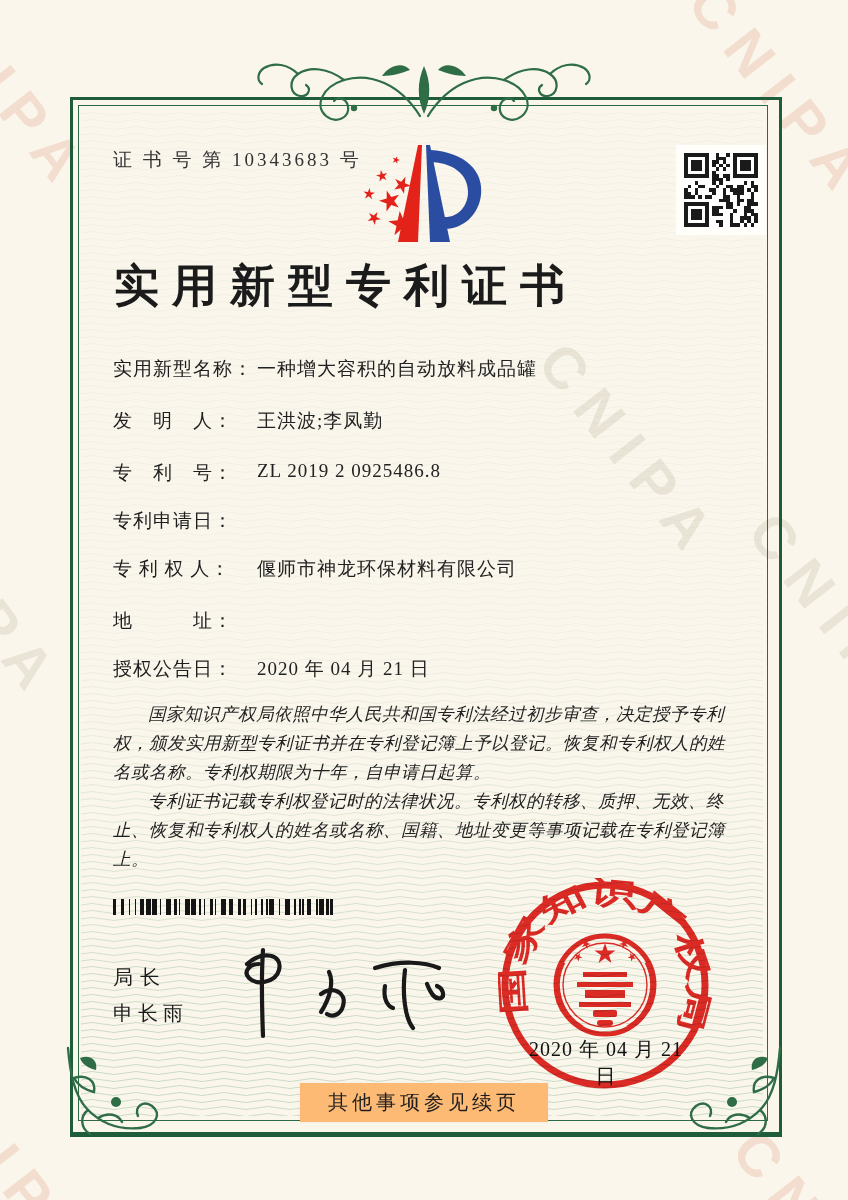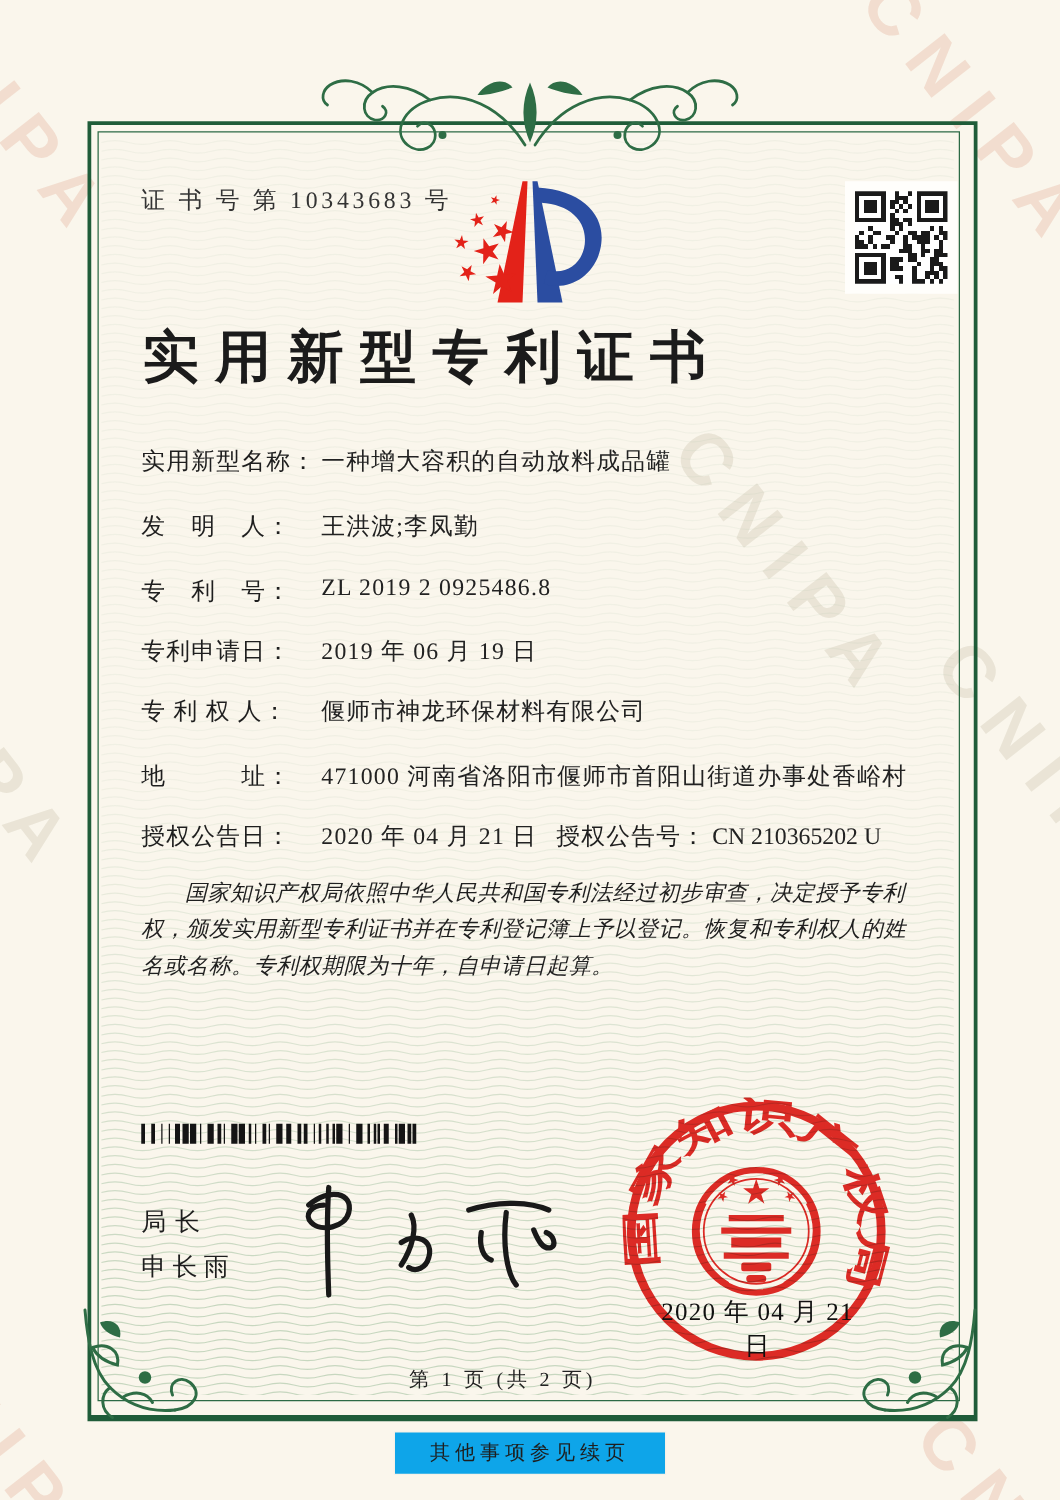--- a/index.html
+++ b/index.html
@@ -39,22 +39,22 @@
   #barcode{left:113px;top:899px;height:16px;z-index:4;font-size:0;}
   #barcode span{display:inline-block;height:16px;vertical-align:top;}
   .officer-title{left:113px;top:964px;font-size:20px;letter-spacing:7px;color:#1d1d1d;z-index:4;}
   .officer-name{left:113px;top:1000px;font-size:20px;letter-spacing:5px;color:#1d1d1d;z-index:4;}
   #signature{left:233px;top:938px;z-index:5;}
   #seal{left:498px;top:878px;z-index:5;mix-blend-mode:multiply;opacity:0.95;}
   .seal-date{left:516px;top:1036px;width:180px;text-align:center;font-size:20px;color:#101010;
              letter-spacing:1px;z-index:6;}
   .page-info{left:0;top:1094px;width:804px;text-align:center;font-size:16px;letter-spacing:3px;
              color:#222;z-index:4;}
-  .cont-note{left:50%;transform:translateX(-50%);top:1146px;background:#0ea5e9;
-             padding:6px 28px;font-size:16px;letter-spacing:4px;color:#1e1e1e;z-index:4;
+  .cont-note{left:50%;transform:translateX(-50%);top:1083px;background:#fdba74;
+             padding:6px 28px;font-size:20px;letter-spacing:4px;color:#1e1e1e;z-index:4;
              box-shadow:0 0 0 1px rgba(0,0,0,0.02);}
 </style>
 </head>
 <body>
 
 <svg id="waves" class="abs" width="682" height="1008">
     <path d="M0 6 q 11 -3 22 0 t 22 0 t 22 0 t 22 0 t 22 0 t 22 0 t 22 0 t 22 0 t 22 0 t 22 0 t 22 0 t 22 0 t 22 0 t 22 0 t 22 0 t 22 0 t 22 0 t 22 0 t 22 0 t 22 0 t 22 0 t 22 0 t 22 0 t 22 0 t 22 0 t 22 0 t 22 0 t 22 0 t 22 0 t 22 0 t 22 0 t 22 0" fill="none" stroke="#9dbd9b" stroke-width="0.9" opacity="0.100"></path>
     <path d="M0 13 q 11 -3 22 0 t 22 0 t 22 0 t 22 0 t 22 0 t 22 0 t 22 0 t 22 0 t 22 0 t 22 0 t 22 0 t 22 0 t 22 0 t 22 0 t 22 0 t 22 0 t 22 0 t 22 0 t 22 0 t 22 0 t 22 0 t 22 0 t 22 0 t 22 0 t 22 0 t 22 0 t 22 0 t 22 0 t 22 0 t 22 0 t 22 0 t 22 0" fill="none" stroke="#9dbd9b" stroke-width="0.9" opacity="0.100"></path>
     <path d="M0 20 q 11 -3 22 0 t 22 0 t 22 0 t 22 0 t 22 0 t 22 0 t 22 0 t 22 0 t 22 0 t 22 0 t 22 0 t 22 0 t 22 0 t 22 0 t 22 0 t 22 0 t 22 0 t 22 0 t 22 0 t 22 0 t 22 0 t 22 0 t 22 0 t 22 0 t 22 0 t 22 0 t 22 0 t 22 0 t 22 0 t 22 0 t 22 0 t 22 0" fill="none" stroke="#9dbd9b" stroke-width="0.9" opacity="0.100"></path>
     <path d="M0 27 q 11 -3 22 0 t 22 0 t 22 0 t 22 0 t 22 0 t 22 0 t 22 0 t 22 0 t 22 0 t 22 0 t 22 0 t 22 0 t 22 0 t 22 0 t 22 0 t 22 0 t 22 0 t 22 0 t 22 0 t 22 0 t 22 0 t 22 0 t 22 0 t 22 0 t 22 0 t 22 0 t 22 0 t 22 0 t 22 0 t 22 0 t 22 0 t 22 0" fill="none" stroke="#9dbd9b" stroke-width="0.9" opacity="0.100"></path>
@@ -414,41 +414,36 @@
 <div class="abs field-row" style="top:408px">
   <span class="flabel">发　明　人：</span>
   <span class="fvalue">王洪波;李凤勤</span>
 </div>
 <div class="abs field-row" style="top:460px">
   <span class="flabel">专　利　号：</span>
   <span class="fvalue">ZL 2019 2 0925486.8</span>
 </div>
 <div class="abs field-row" style="top:508px">
   <span class="flabel">专利申请日：</span>
-  <span class="fvalue">2019 年 06 月 19 日</span>
 </div>
 <div class="abs field-row" style="top:556px">
   <span class="flabel">专 利 权 人：</span>
   <span class="fvalue">偃师市神龙环保材料有限公司</span>
 </div>
 <div class="abs field-row" style="top:608px">
   <span class="flabel">地　　　址：</span>
-  <span class="fvalue">471000 河南省洛阳市偃师市首阳山街道办事处香峪村</span>
 </div>
 <div class="abs field-row" style="top:656px">
   <span class="flabel">授权公告日：</span>
   <span class="fvalue">2020 年 04 月 21 日</span>
-  <span class="pair2">
-    <span class="flabel">授权公告号：</span>
-    <span>CN 210365202 U</span>
-  </span>
 </div>
 
 <div class="abs body-text">
   <p>国家知识产权局依照中华人民共和国专利法经过初步审查，决定授予专利权，颁发实用新型专利证书并在专利登记簿上予以登记。恢复和专利权人的姓名或名称。专利权期限为十年，自申请日起算。</p>
+  <p>专利证书记载专利权登记时的法律状况。专利权的转移、质押、无效、终止、恢复和专利权人的姓名或名称、国籍、地址变更等事项记载在专利登记簿上。</p>
 </div>
 
 <div id="barcode" class="abs"><span style="width: 3.12676px; background: rgb(20, 20, 20);"></span><span style="width: 4.69014px; background: transparent;"></span><span style="width: 3.12676px; background: rgb(20, 20, 20);"></span><span style="width: 4.69014px; background: transparent;"></span><span style="width: 1.56338px; background: rgb(20, 20, 20);"></span><span style="width: 4.69014px; background: transparent;"></span><span style="width: 1.56338px; background: rgb(20, 20, 20);"></span><span style="width: 3.12676px; background: transparent;"></span><span style="width: 4.69014px; background: rgb(20, 20, 20);"></span><span style="width: 1.56338px; background: transparent;"></span><span style="width: 4.69014px; background: rgb(20, 20, 20);"></span><span style="width: 1.56338px; background: transparent;"></span><span style="width: 4.69014px; background: rgb(20, 20, 20);"></span><span style="width: 3.12676px; background: transparent;"></span><span style="width: 1.56338px; background: rgb(20, 20, 20);"></span><span style="width: 4.69014px; background: transparent;"></span><span style="width: 4.69014px; background: rgb(20, 20, 20);"></span><span style="width: 3.12676px; background: transparent;"></span><span style="width: 3.12676px; background: rgb(20, 20, 20);"></span><span style="width: 1.56338px; background: transparent;"></span><span style="width: 1.56338px; background: rgb(20, 20, 20);"></span><span style="width: 4.69014px; background: transparent;"></span><span style="width: 4.69014px; background: rgb(20, 20, 20);"></span><span style="width: 1.56338px; background: transparent;"></span><span style="width: 4.69014px; background: rgb(20, 20, 20);"></span><span style="width: 3.12676px; background: transparent;"></span><span style="width: 1.56338px; background: rgb(20, 20, 20);"></span><span style="width: 3.12676px; background: transparent;"></span><span style="width: 1.56338px; background: rgb(20, 20, 20);"></span><span style="width: 4.69014px; background: transparent;"></span><span style="width: 3.12676px; background: rgb(20, 20, 20);"></span><span style="width: 1.56338px; background: transparent;"></span><span style="width: 1.56338px; background: rgb(20, 20, 20);"></span><span style="width: 4.69014px; background: transparent;"></span><span style="width: 4.69014px; background: rgb(20, 20, 20);"></span><span style="width: 3.12676px; background: transparent;"></span><span style="width: 4.69014px; background: rgb(20, 20, 20);"></span><span style="width: 4.69014px; background: transparent;"></span><span style="width: 3.12676px; background: rgb(20, 20, 20);"></span><span style="width: 1.56338px; background: transparent;"></span><span style="width: 3.12676px; background: rgb(20, 20, 20);"></span><span style="width: 4.69014px; background: transparent;"></span><span style="width: 1.56338px; background: rgb(20, 20, 20);"></span><span style="width: 3.12676px; background: transparent;"></span><span style="width: 1.56338px; background: rgb(20, 20, 20);"></span><span style="width: 4.69014px; background: transparent;"></span><span style="width: 1.56338px; background: rgb(20, 20, 20);"></span><span style="width: 3.12676px; background: transparent;"></span><span style="width: 1.56338px; background: rgb(20, 20, 20);"></span><span style="width: 1.56338px; background: transparent;"></span><span style="width: 4.69014px; background: rgb(20, 20, 20);"></span><span style="width: 4.69014px; background: transparent;"></span><span style="width: 1.56338px; background: rgb(20, 20, 20);"></span><span style="width: 4.69014px; background: transparent;"></span><span style="width: 4.69014px; background: rgb(20, 20, 20);"></span><span style="width: 4.69014px; background: transparent;"></span><span style="width: 1.56338px; background: rgb(20, 20, 20);"></span><span style="width: 3.12676px; background: transparent;"></span><span style="width: 1.56338px; background: rgb(20, 20, 20);"></span><span style="width: 1.56338px; background: transparent;"></span><span style="width: 1.56338px; background: rgb(20, 20, 20);"></span><span style="width: 3.12676px; background: transparent;"></span><span style="width: 4.69014px; background: rgb(20, 20, 20);"></span><span style="width: 4.69014px; background: transparent;"></span><span style="width: 1.56338px; background: rgb(20, 20, 20);"></span><span style="width: 1.56338px; background: transparent;"></span><span style="width: 4.69014px; background: rgb(20, 20, 20);"></span><span style="width: 1.56338px; background: transparent;"></span><span style="width: 3.12676px; background: rgb(20, 20, 20);"></span><span style="width: 1.56338px; background: transparent;"></span><span style="width: 3.12676px; background: rgb(20, 20, 20);"></span><span style="width: 1.56338px; background: transparent;"></span></div>
 
 <div class="abs officer-title">局长</div>
 <div class="abs officer-name">申长雨</div>
 
 <svg id="signature" class="abs" width="215" height="105" viewBox="0 0 215 105">
   <g fill="none" stroke="#191919" stroke-width="4.2" stroke-linecap="round" stroke-linejoin="round">
     <path d="M30,12 C28,40 29,72 30,98"></path>

